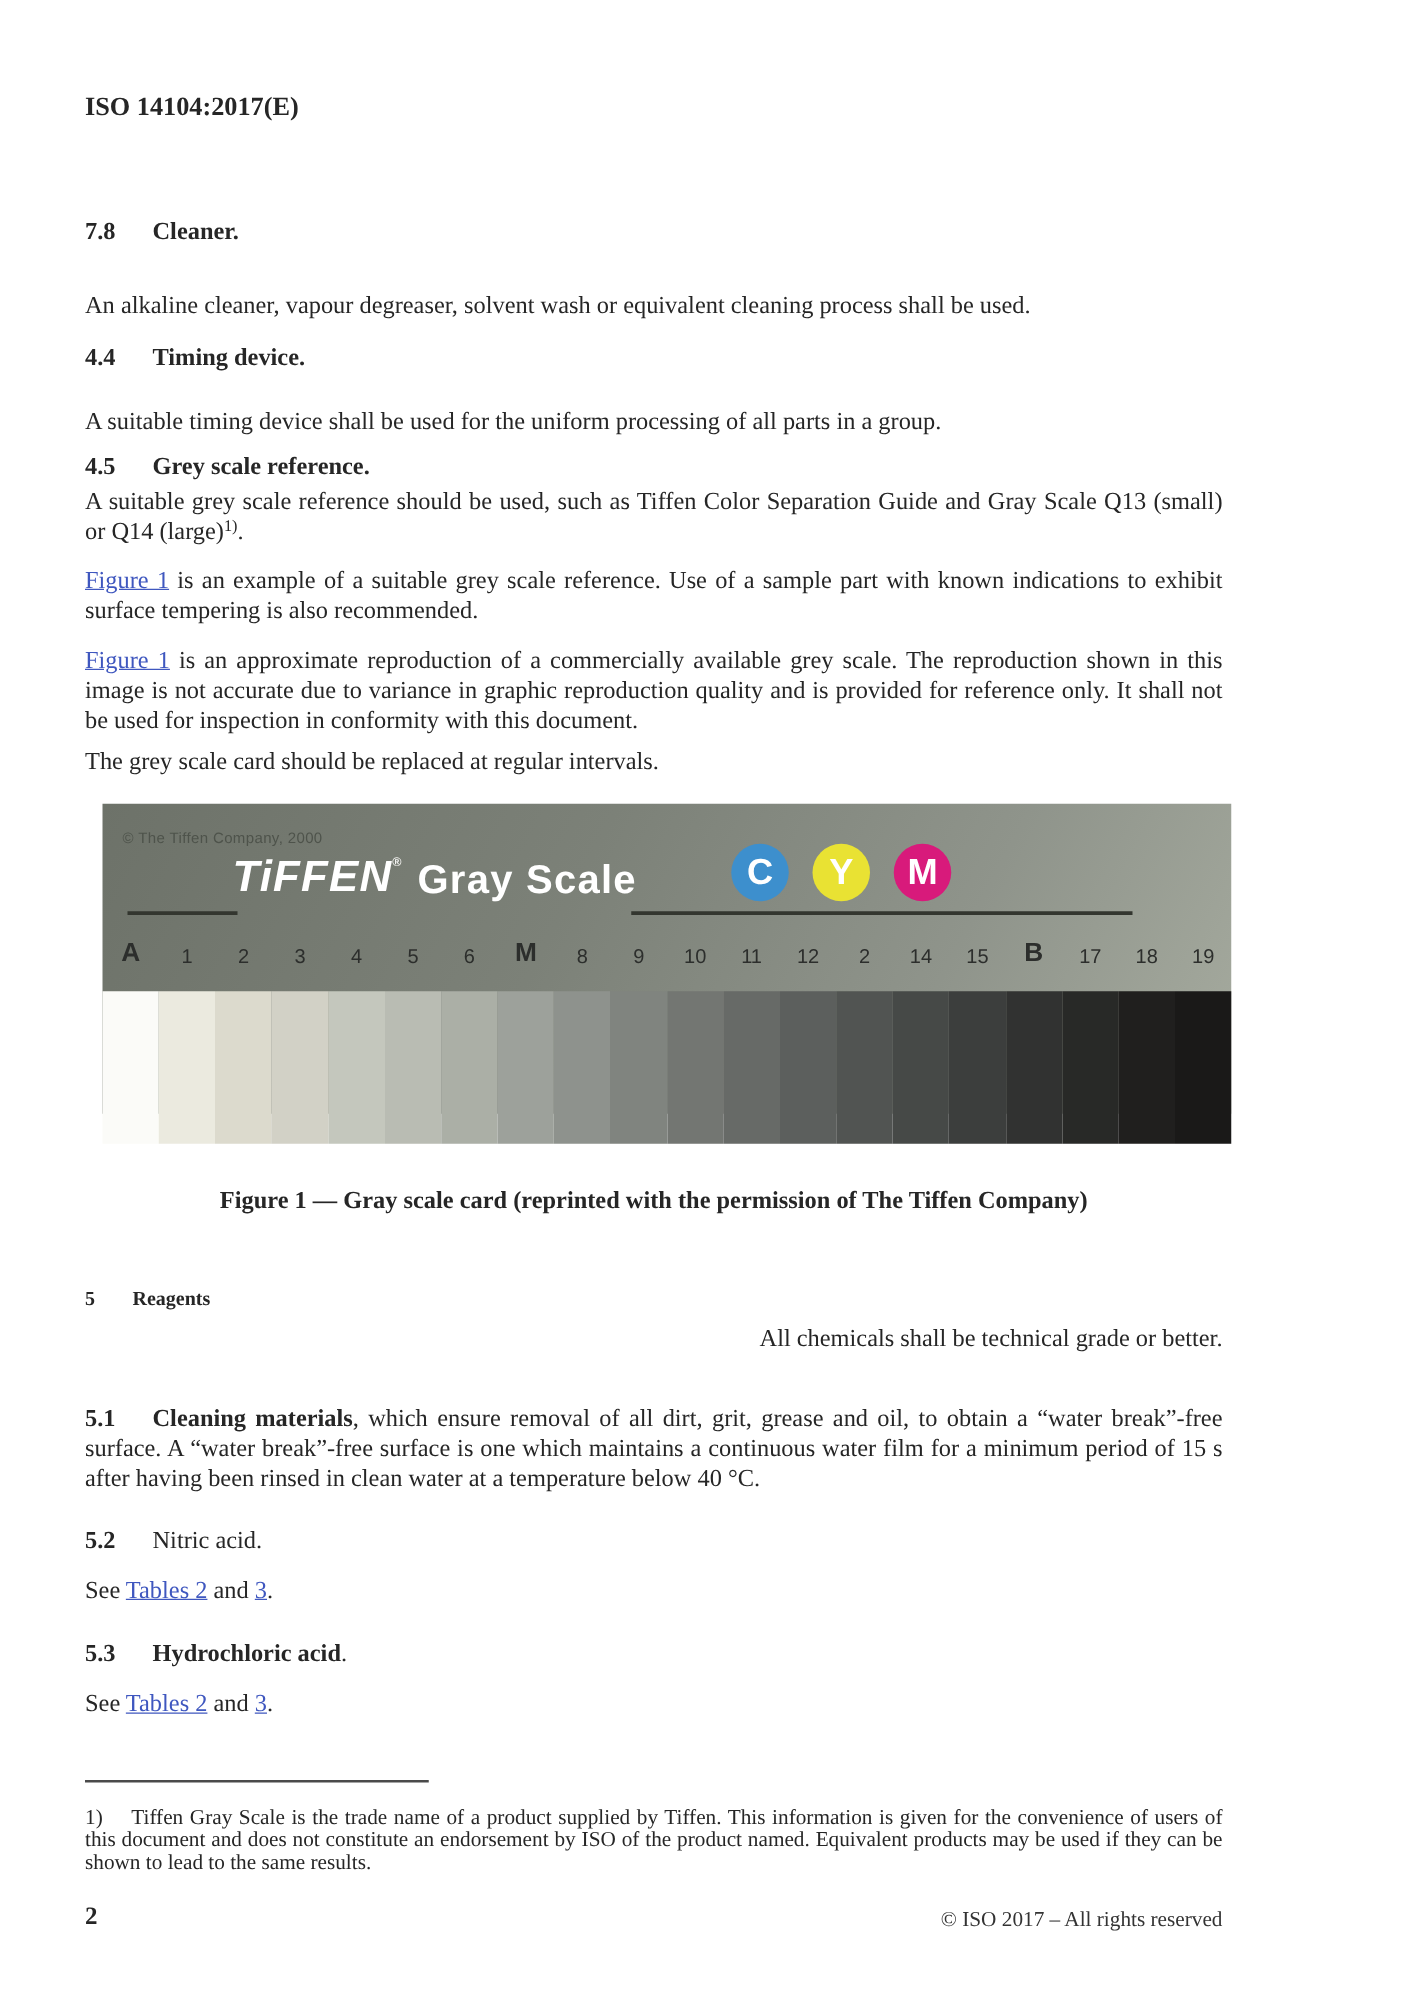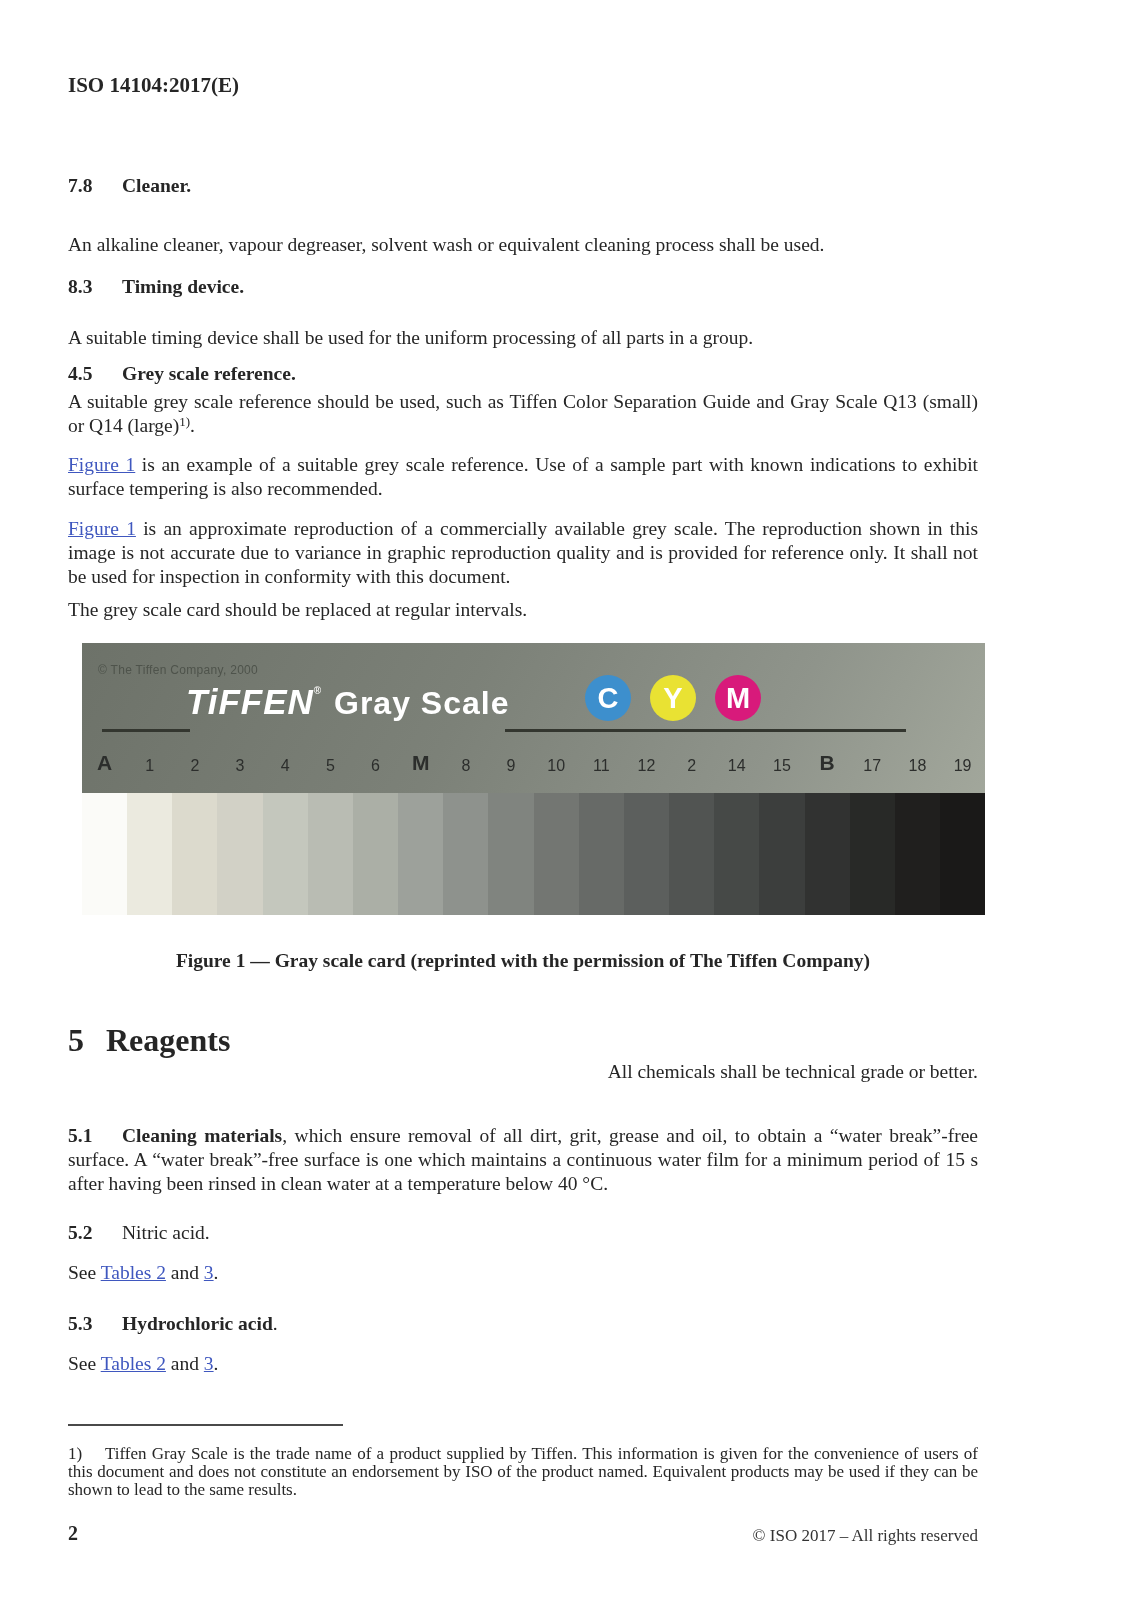--- a/index.html
+++ b/index.html
@@ -23,21 +23,21 @@
   #h43   { left:68px; top:174px; }
   #p1    { left:68px; top:233px; }
   #h44   { left:68px; top:275px; }
   #p2    { left:68px; top:326px; }
   #h45   { left:68px; top:362px; }
   #p3    { left:68px; top:390px; }
   #p4    { left:68px; top:453px; }
   #p5    { left:68px; top:517px; }
   #p6    { left:68px; top:598px; }
   #caption { left:68px; top:950px; width:910px; text-align:center; font-weight:bold; font-size:19.5px; }
-  #h5    { left:68px; top:1026px; font-size:32px; line-height:28px; }
+  #h5    { left:68px; top:1026px; font-size:16px; line-height:28px; }
   #p7    { left:68px; top:1060px;text-align:right; }
   #p8    { left:68px; top:1124px; }
   #h52   { left:68px; top:1221px; }
   #see1  { left:68px; top:1261px; }
   #h53   { left:68px; top:1312px; }
   #see2  { left:68px; top:1352px; }
   #fn-rule { left:68px; top:1424px; width:275px; height:2px; background:#4a4a4a; }
   #footnote { left:68px; top:1445px; font-size:17px; line-height:18px; width:910px; text-align:justify; }
   #page-num { left:68px; top:1522px; font-size:20px; font-weight:bold; }
   #footer-copy { right:153px; top:1526px; font-size:17px; color:#333333; }
@@ -68,21 +68,21 @@
 </head>
 <body>
 
 <div class="page">
 
   <div id="doc-header" class="abs">ISO 14104:2017(E)</div>
 
   <div id="h43" class="abs heading"><span class="h-num">7.8</span><b>Cleaner.</b></div>
   <div id="p1" class="abs body-text"><span>An alkaline cleaner, vapour degreaser, solvent wash or equivalent cleaning process shall be used.</span></div>
 
-  <div id="h44" class="abs heading"><span class="h-num">8.3</span><b>Timing device.</b></div>
+  <div id="h44" class="abs heading"><span class="h-num">4.4</span><b>Timing device.</b></div>
   <div id="p2" class="abs body-text"><span>A suitable timing device shall be used for the uniform processing of all parts in a group.</span></div>
 
   <div id="h45" class="abs heading"><span class="h-num">4.5</span><b>Grey scale reference.</b></div>
   <div id="p3" class="abs body-text"><span>A suitable grey scale reference should be used, such as Tiffen Color Separation Guide and Gray Scale Q13 (small) or Q14 (large)</span><sup>1)</sup><span>.</span></div>
   <div id="p4" class="abs body-text"><a href="#" class="doc-link">Figure 1</a><span> is an example of a suitable grey scale reference. Use of a sample part with known indications to exhibit surface tempering is also recommended.</span></div>
   <div id="p5" class="abs body-text"><a href="#" class="doc-link">Figure 1</a><span> is an approximate reproduction of a commercially available grey scale. The reproduction shown in this image is not accurate due to variance in graphic reproduction quality and is provided for reference only. It shall not be used for inspection in conformity with this document.</span></div>
   <div id="p6" class="abs body-text plain"><span>The grey scale card should be replaced at regular intervals.</span></div>
 
   <div id="card" class="abs">
     <div id="card-copy" class="abs">© The Tiffen Company, 2000</div>

